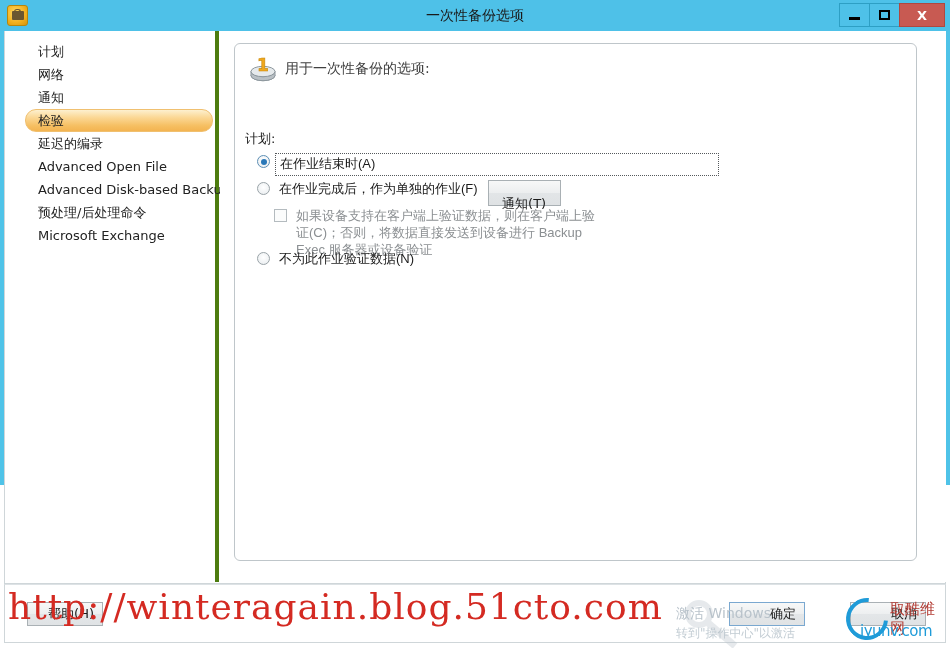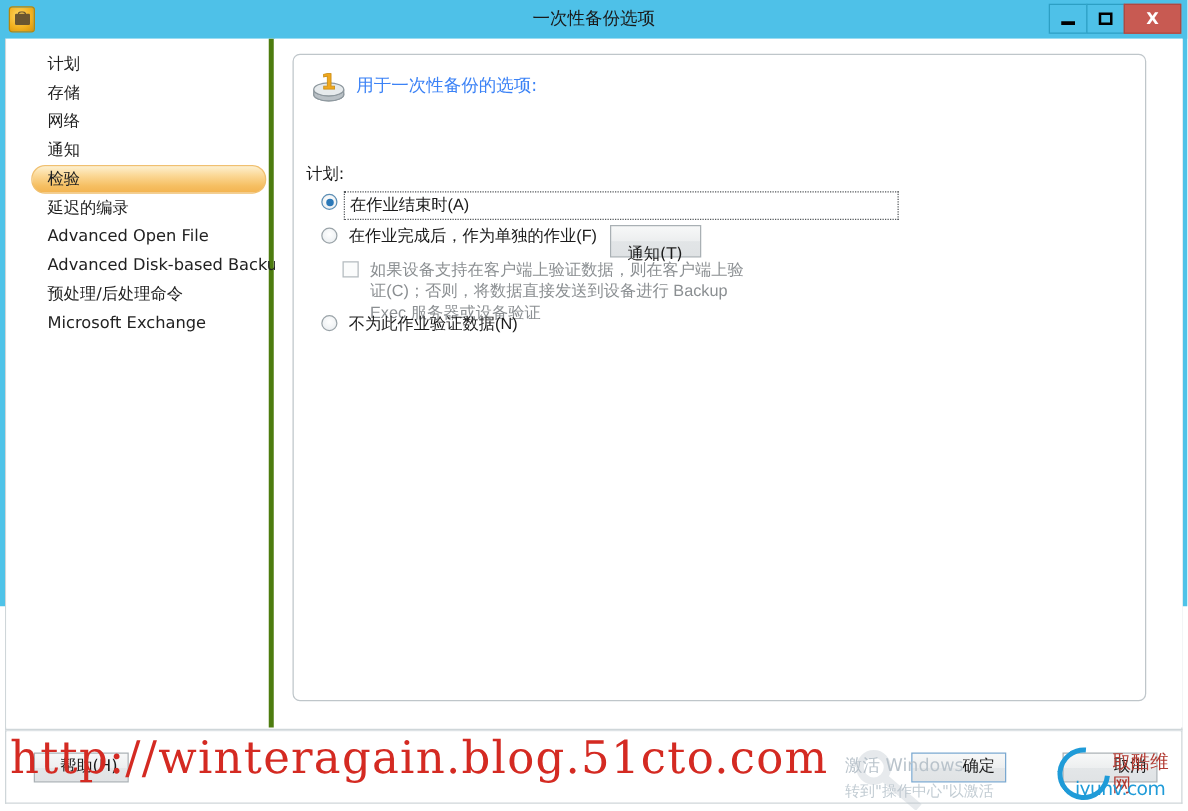--- a/index.html
+++ b/index.html
@@ -167,21 +167,21 @@
     align-items: center;
   }
   .disk-icon {
     position: relative;
     width: 30px; height: 28px;
     margin-right: 7px;
     flex: none;
   }
   .panel-title {
     font-size: 14px;
-    color: #3b82f6;
+    color: #404040;
     font-family: "DejaVu Sans", "Liberation Sans", sans-serif;
   }
   .sched-label {
     position: absolute;
     left: 10px; top: 86px;
     font-size: 13px;
     color: #1b1b1b;
     font-family: "DejaVu Sans", "Liberation Sans", sans-serif;
   }
   .opt-row {
@@ -361,21 +361,20 @@
           <span class="max-glyph"></span>
         </div>
       <div class="win-btn close">X</div>
     </div>
   </div>
 
   <div class="body-area">
 
     <div class="sidebar">
       <div class="side-item">计划</div>
-      <div class="side-item">存储</div>
       <div class="side-item">网络</div>
       <div class="side-item">通知</div>
       <div class="side-item selected">检验</div>
       <div class="side-item">延迟的编录</div>
       <div class="side-item">Advanced Open File</div>
       <div class="side-item">Advanced Disk-based Backup</div>
       <div class="side-item">预处理/后处理命令</div>
       <div class="side-item">Microsoft Exchange</div>
     </div>
 

